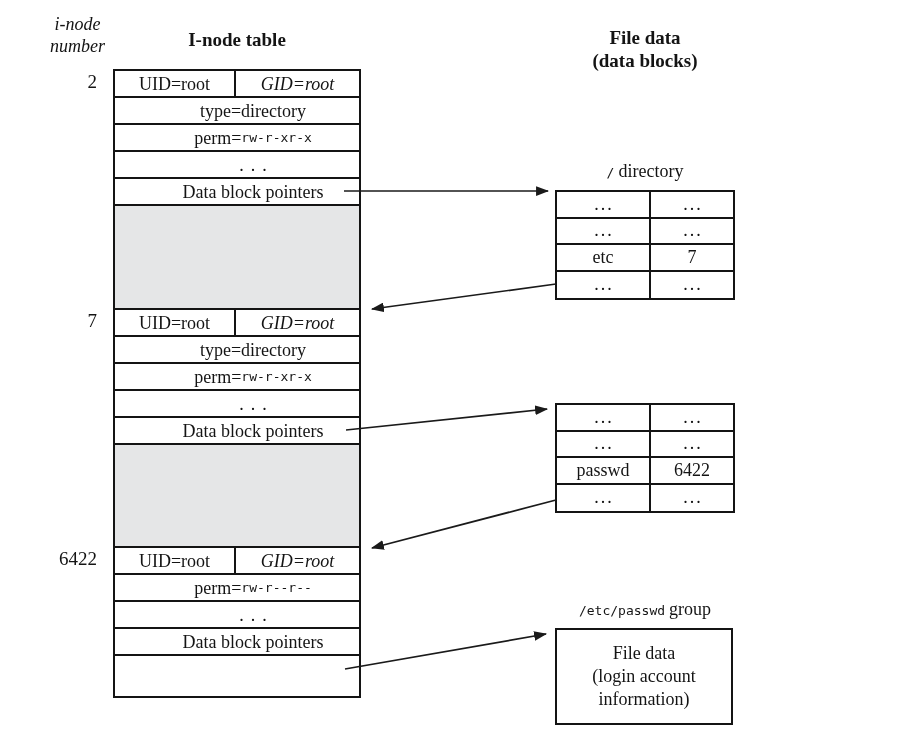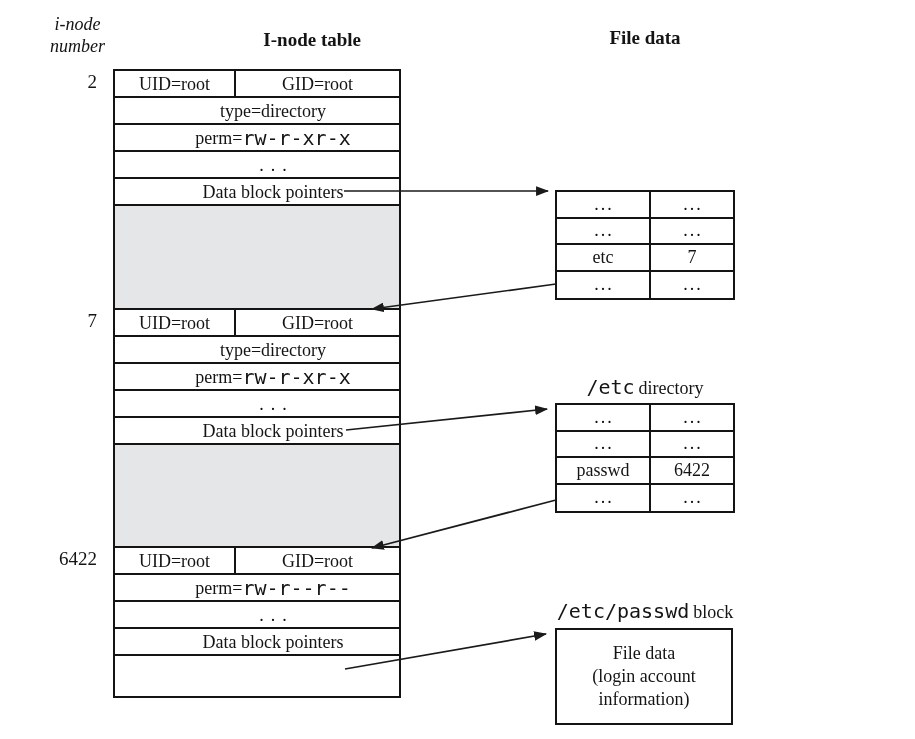--- a/index.html
+++ b/index.html
@@ -5,61 +5,61 @@
   * { margin:0; padding:0; box-sizing:border-box; }
   html,body { background:#ffffff; }
   .canvas {
     position:relative;
     width:915px; height:739px;
     background:#ffffff;
     font-family:"Liberation Serif","DejaVu Serif",serif;
     color:#141414;
     overflow:hidden;
   }
-  .mono { font-family:"DejaVu Sans Mono","Liberation Mono",monospace; font-size:20px; }
+  .mono { font-family:"DejaVu Sans Mono","Liberation Mono",monospace; font-size:13px; }
 
   
   .lbl-inode-number {
     position:absolute; left:25px; top:13px; width:105px;
     text-align:center; font-style:italic; font-size:18px; line-height:22px;
   }
   .ttl-inode-table {
     position:absolute; left:113px; top:29px; width:248px;
-    text-align:right; font-weight:bold; font-size:19px;
+    text-align:center; font-weight:bold; font-size:19px;
   }
   .ttl-file-data {
     position:absolute; left:495px; top:26px; width:300px;
     text-align:center; font-weight:bold; font-size:19px; line-height:23px;
   }
   .num {
     position:absolute; width:60px; left:37px;
     text-align:right; font-size:19px;
   }
   .num-2 { top:71px; }
   .num-7 { top:310px; }
   .num-6422 { top:548px; }
 
   
   .it {
-    position:absolute; left:113px; top:69px; width:288px;
+    position:absolute; left:113px; top:69px; width:248px;
     border:2.5px solid #141414; background:#ffffff;
   }
   .it-row {
     height:27px; border-bottom:2px solid #141414;
     display:flex; align-items:center; justify-content:center;
     font-size:18px; line-height:1;padding-left:32px;
   }
   .it-split { padding:0; }
   .it-cell-l {
     width:121px; height:100%; border-right:2px solid #141414;
     display:flex; align-items:center; justify-content:center;
   }
   .it-cell-r {
     flex:1; height:100%;
-    display:flex; align-items:center; justify-content:center;
+    display:flex; align-items:center; justify-content:center;font-style:italic;
   }
   .it-gap {
     height:104px; border-bottom:2px solid #141414; background:#e5e6e7;
   }
   .it-gap-2 { height:103px; }
   .it-empty { height:40px; border-bottom:none; }
   .dots { letter-spacing:7px; text-indent:7px; font-size:18px; }
 
   
   .fd-label {
@@ -105,20 +105,21 @@
 <div class="canvas">
 
   <div class="lbl-inode-number">
     <div>i-node</div>
     <div>number</div>
   </div>
 
   <div class="ttl-inode-table">I-node table</div>
   <div class="ttl-file-data">
     <div>File data</div>
+    <div>(data blocks)</div>
   </div>
 
   <div class="num num-2">2</div>
   <div class="num num-7">7</div>
   <div class="num num-6422">6422</div>
 
   <div class="it">
 
     <div class="it-row it-split">
       <div class="it-cell-l">UID=root</div>
@@ -158,63 +159,63 @@
       <span>perm=</span>
         <span class="mono">rw-r--r--</span>
     </div>
     <div class="it-row">
       <span class="dots">...</span>
     </div>
     <div class="it-row">Data block pointers</div>
     <div class="it-row it-empty"></div>
   </div>
 
+  <div class="fd-label fd-label-root">
+    <span class="mono">/</span><span>directory</span>
+  </div>
   <div class="fd-table fd-root">
     <div class="fd-row">
       <div class="fd-cell-l dots-sm">...</div>
       <div class="fd-cell-r dots-sm">...</div>
     </div>
     <div class="fd-row">
       <div class="fd-cell-l dots-sm">...</div>
       <div class="fd-cell-r dots-sm">...</div>
     </div>
     <div class="fd-row">
       <div class="fd-cell-l">etc</div>
       <div class="fd-cell-r">7</div>
     </div>
     <div class="fd-row">
       <div class="fd-cell-l dots-sm">...</div>
       <div class="fd-cell-r dots-sm">...</div>
     </div>
   </div>
 
-  <div class="fd-label fd-label-etc">
-    <span class="mono">/etc</span><span>directory</span>
-  </div>
   <div class="fd-table fd-etc">
     <div class="fd-row">
       <div class="fd-cell-l dots-sm">...</div>
       <div class="fd-cell-r dots-sm">...</div>
     </div>
     <div class="fd-row">
       <div class="fd-cell-l dots-sm">...</div>
       <div class="fd-cell-r dots-sm">...</div>
     </div>
     <div class="fd-row">
       <div class="fd-cell-l">passwd</div>
       <div class="fd-cell-r">6422</div>
     </div>
     <div class="fd-row">
       <div class="fd-cell-l dots-sm">...</div>
       <div class="fd-cell-r dots-sm">...</div>
     </div>
   </div>
 
   <div class="fd-label fd-label-passwd">
-    <span class="mono">/etc/passwd</span><span>block</span>
+    <span class="mono">/etc/passwd</span><span>group</span>
   </div>
   <div class="fd-box">
     <div>File data</div>
     <div>(login account</div>
     <div>information)</div>
   </div>
 
   <svg class="arrows" viewBox="0 0 915 739" xmlns="http://www.w3.org/2000/svg">
     <defs>
       <marker id="ah" viewBox="0 0 12 9" markerWidth="13" markerHeight="10" markerUnits="userSpaceOnUse" refX="11" refY="4.5" orient="auto">

